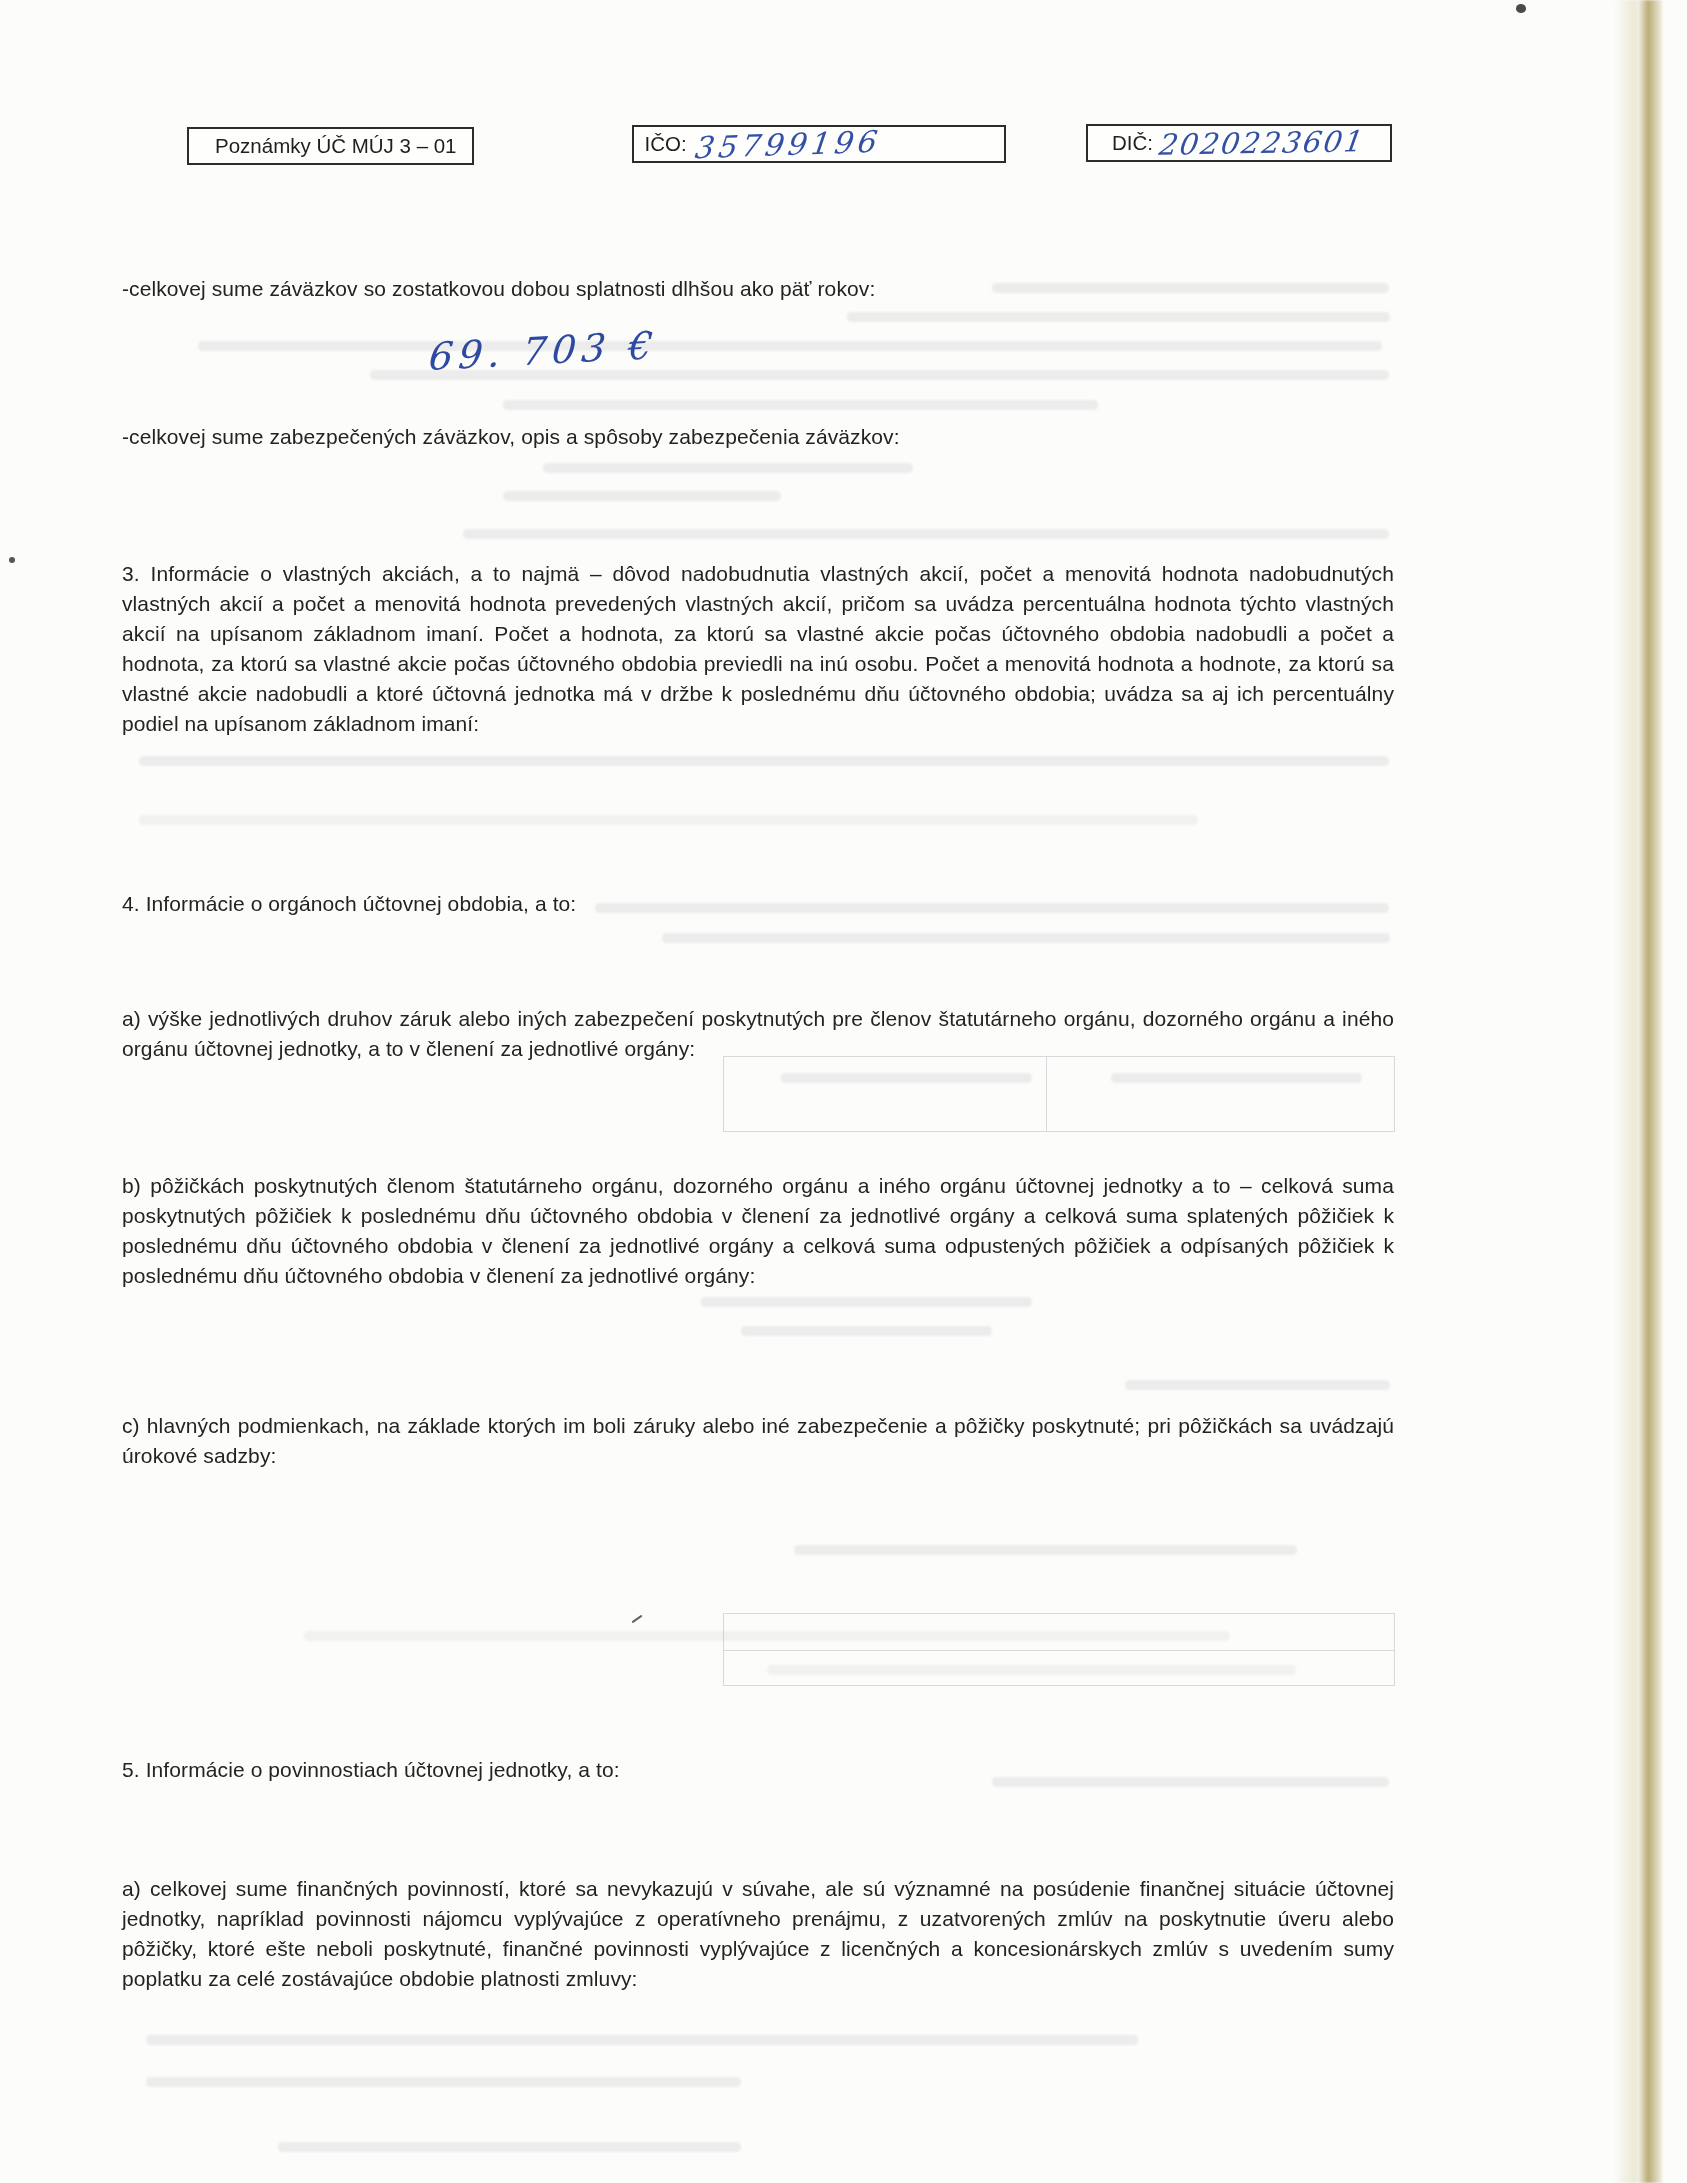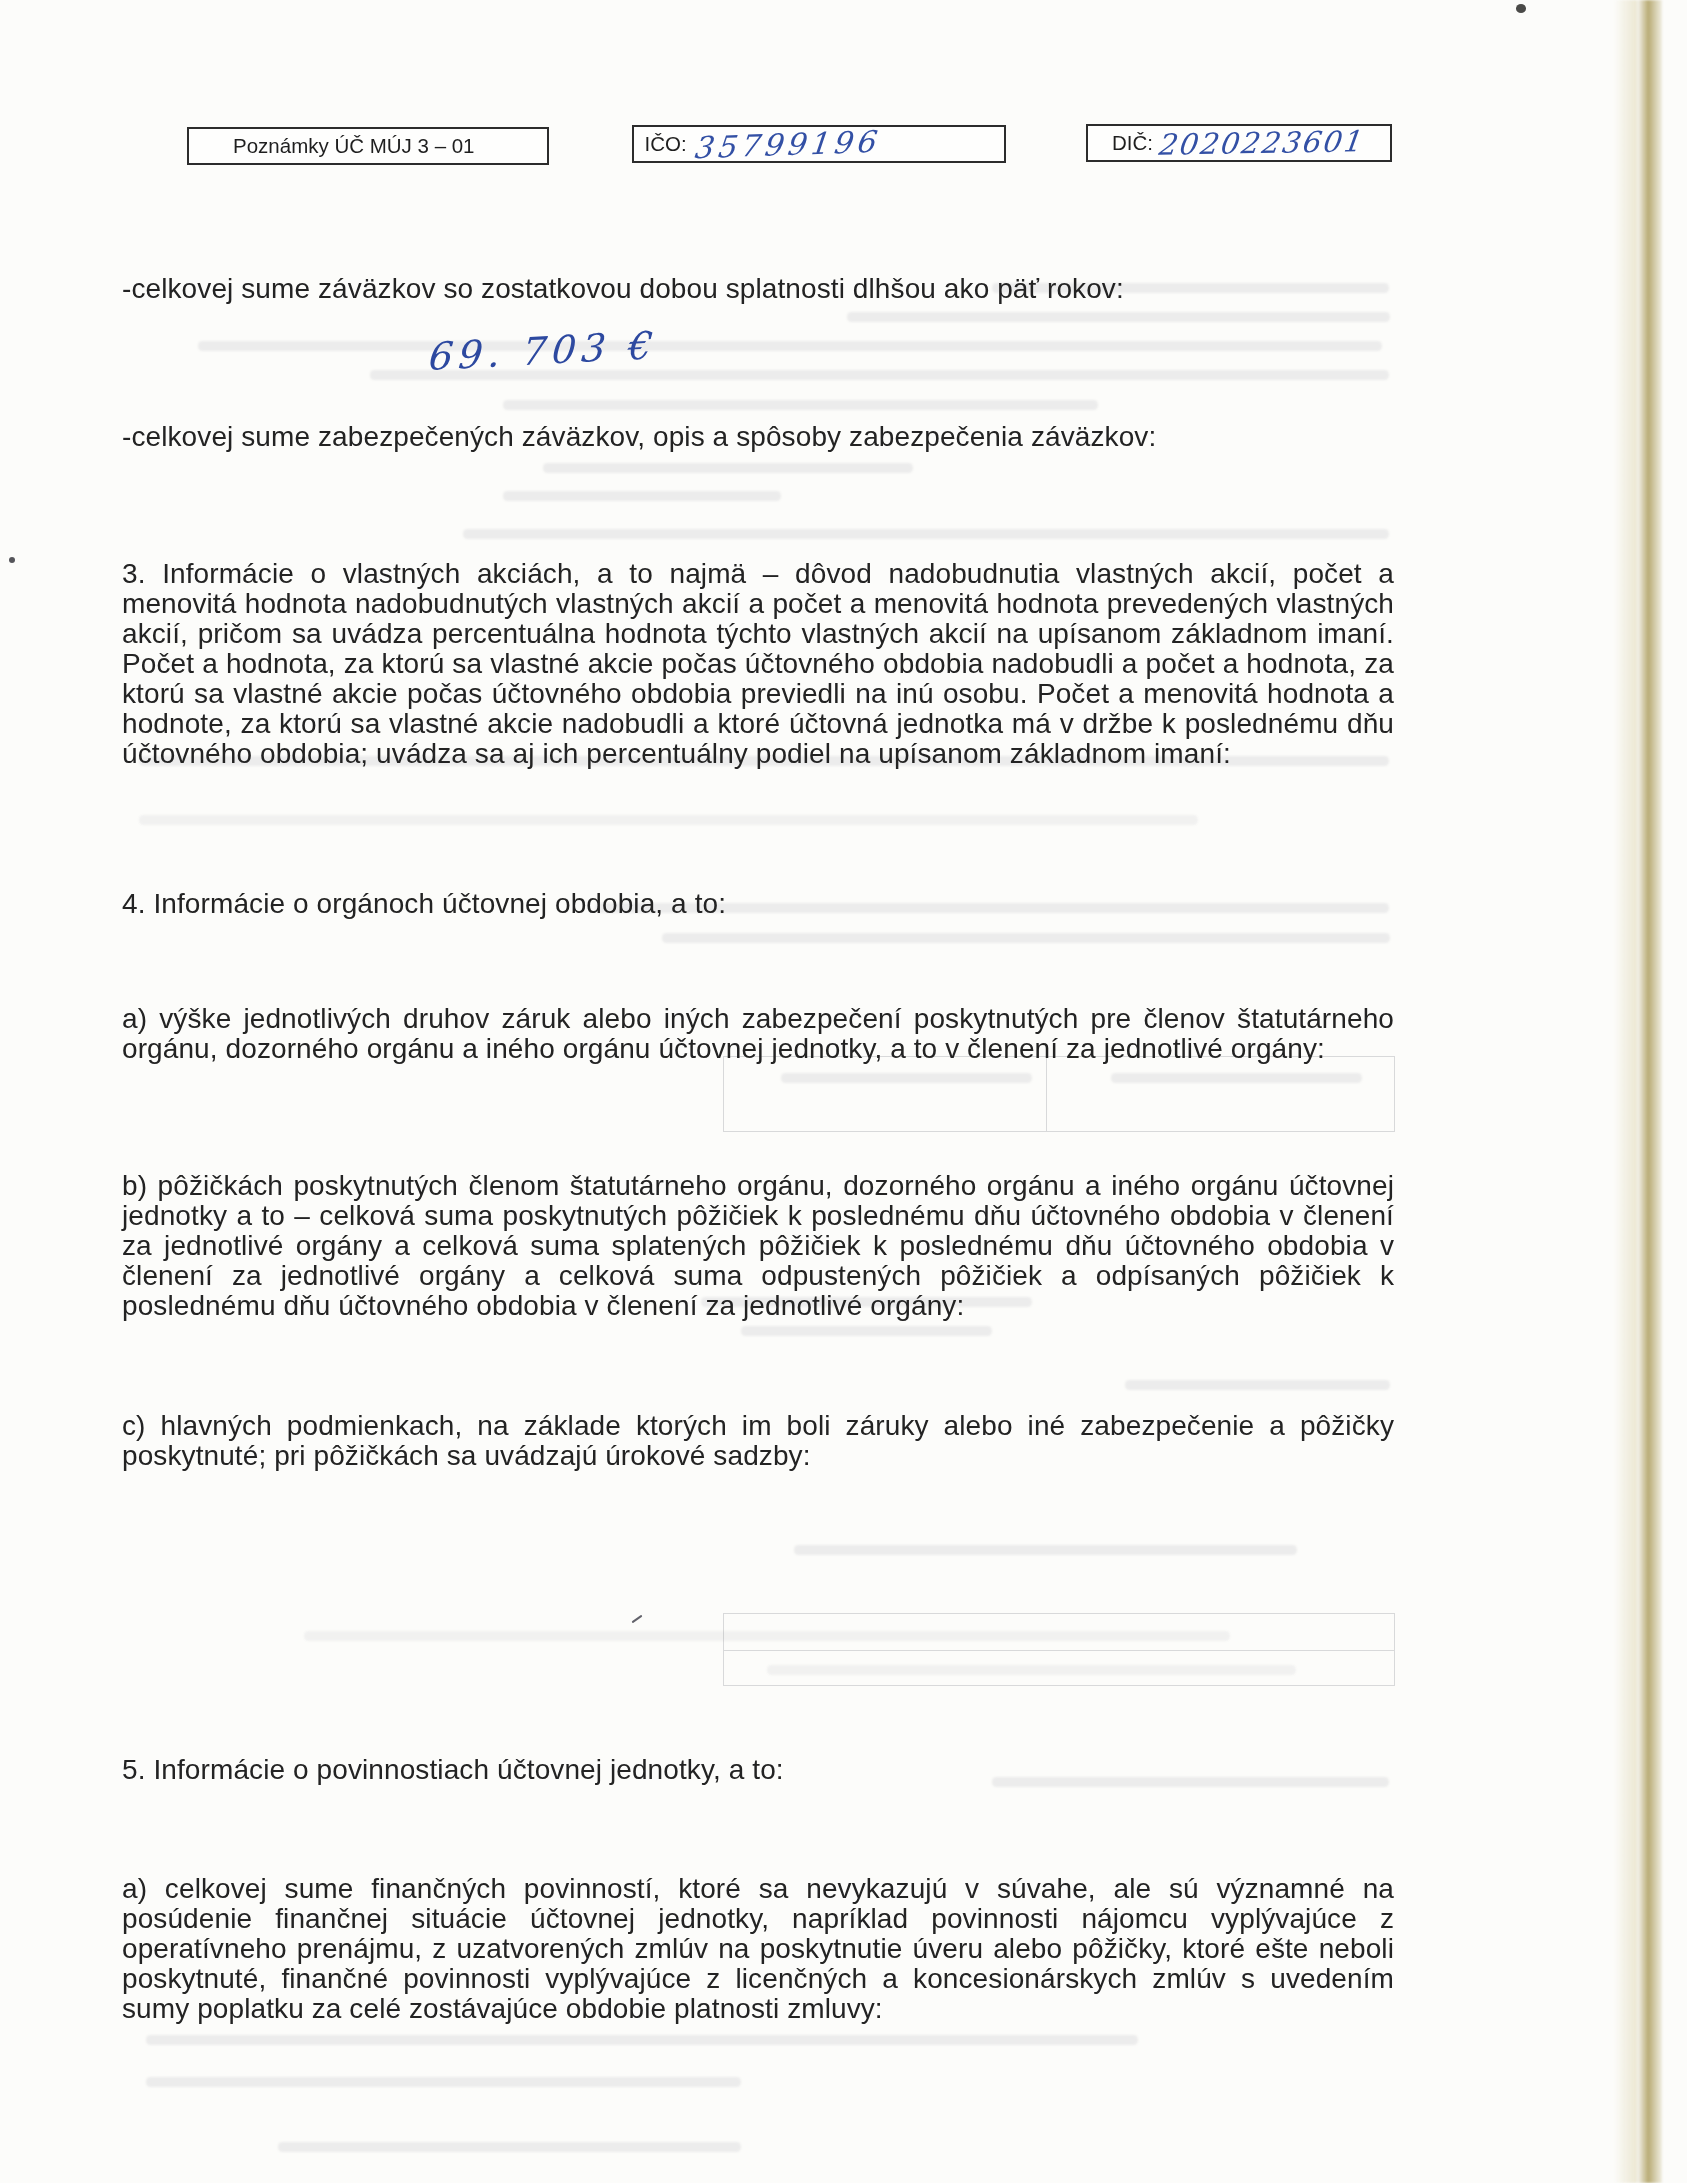--- a/index.html
+++ b/index.html
@@ -51,21 +51,21 @@
   .hw-dic{font-size:29px;letter-spacing:2px;transform:skewX(-10deg) rotate(-1deg);margin-left:6.6px;}
   .hw-amount{
     position:absolute;left:429px;top:329px;font-size:38px;letter-spacing:5.3px;
     font-family:"DejaVu Serif", serif;font-style:italic;color:#2d49a0;
     transform:rotate(-3deg) skewX(-8deg);
   }
 
   
   .txt{
     position:absolute;left:122px;width:1272px;
-    font-size:28px;line-height:30px;color:#232323;letter-spacing:0.1px;
+    font-size:21px;line-height:30px;color:#232323;letter-spacing:0.1px;
   }
   .just{text-align:justify;}
   .u{text-underline-offset:3.3px;text-decoration-thickness:1.3px;}
 </style>
 </head>
 <body>
 
 <div class="page">
 
   <div class="edge-strip2"></div>
@@ -99,21 +99,21 @@
   <div class="ghost" style="left:146px;top:2077px;width:595px;"></div>
   <div class="ghost" style="left:278px;top:2142px;width:463px;"></div>
 
   <div class="ghost-box" style="left:723px;top:1056px;width:670px;height:74px;">
     <div class="vdiv"></div>
   </div>
   <div class="ghost-box" style="left:723px;top:1613px;width:670px;height:71px;">
     <div class="hdiv"></div>
   </div>
 
-  <div class="hbox" style="left:187px;top:127px;width:362px;height:38px;padding-left:44px;">
+  <div class="hbox" style="left:187px;top:127px;width:287px;height:38px;padding-left:26px;">
     <span class="lbl">Poznámky ÚČ MÚJ 3 – 01</span>
   </div>
 
   <div class="hbox" style="left:632px;top:125px;width:374px;height:38px;padding-left:10.6px;">
     <span class="lbl">IČO:</span>
     <span class="handwrite hw-ico">35799196</span>
   </div>
 
   <div class="hbox" style="left:1086px;top:124px;width:306px;height:38px;padding-left:24px;">
     <span class="lbl">DIČ:</span>

